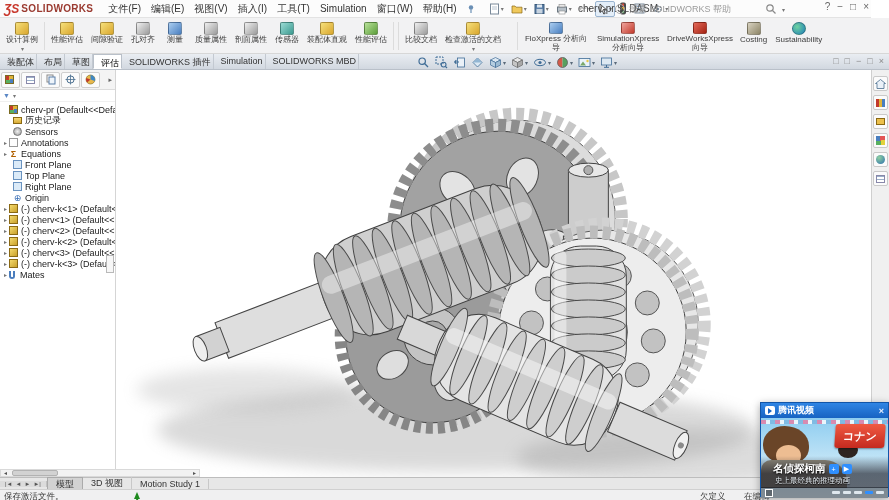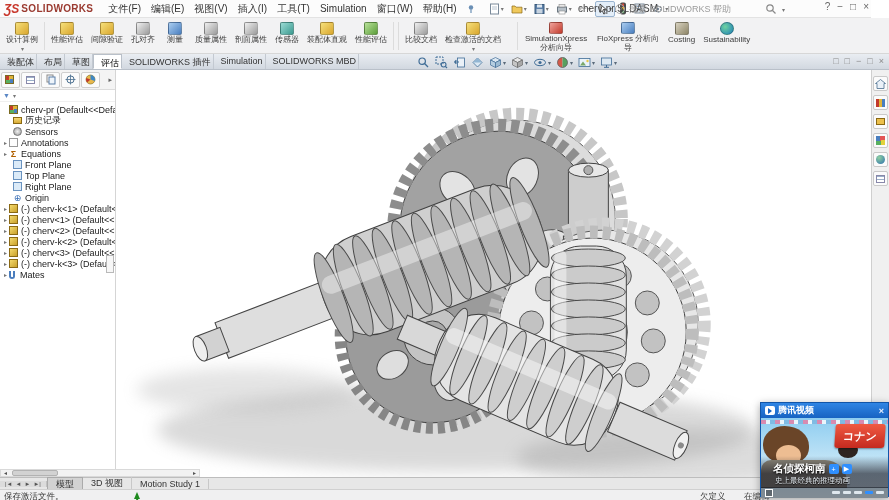--- a/index.html
+++ b/index.html
@@ -300,26 +300,30 @@
       </div>
     <div class="rtool">
         <span class="rg i-amber"></span>
         <span class="rlabel">检查激活的文档</span>
         <span class="qa-caret">▾</span>
       </div>
   </div>
   <div class="rdiv" style="margin-left:12px;"></div>
   <div class="rgroup">
     <div class="rtool">
+        <span class="rg i-blue"></span>
+        <span class="rlabel">FloXpress 分析向导</span>
+      </div>
+    <div class="rtool">
         <span class="rg i-red"></span>
         <span class="rlabel">SimulationXpress 分析向导</span>
       </div>
     <div class="rtool">
-        <span class="rg i-blue"></span>
-        <span class="rlabel">FloXpress 分析向导</span>
+        <span class="rg i-dwx"></span>
+        <span class="rlabel">DriveWorksXpress 向导</span>
       </div>
     <div class="rtool">
         <span class="rg i-cost"></span>
         <span class="rlabel">Costing</span>
       </div>
     <div class="rtool">
         <span class="rg i-sus"></span>
         <span class="rlabel">Sustainability</span>
       </div>
   </div>

